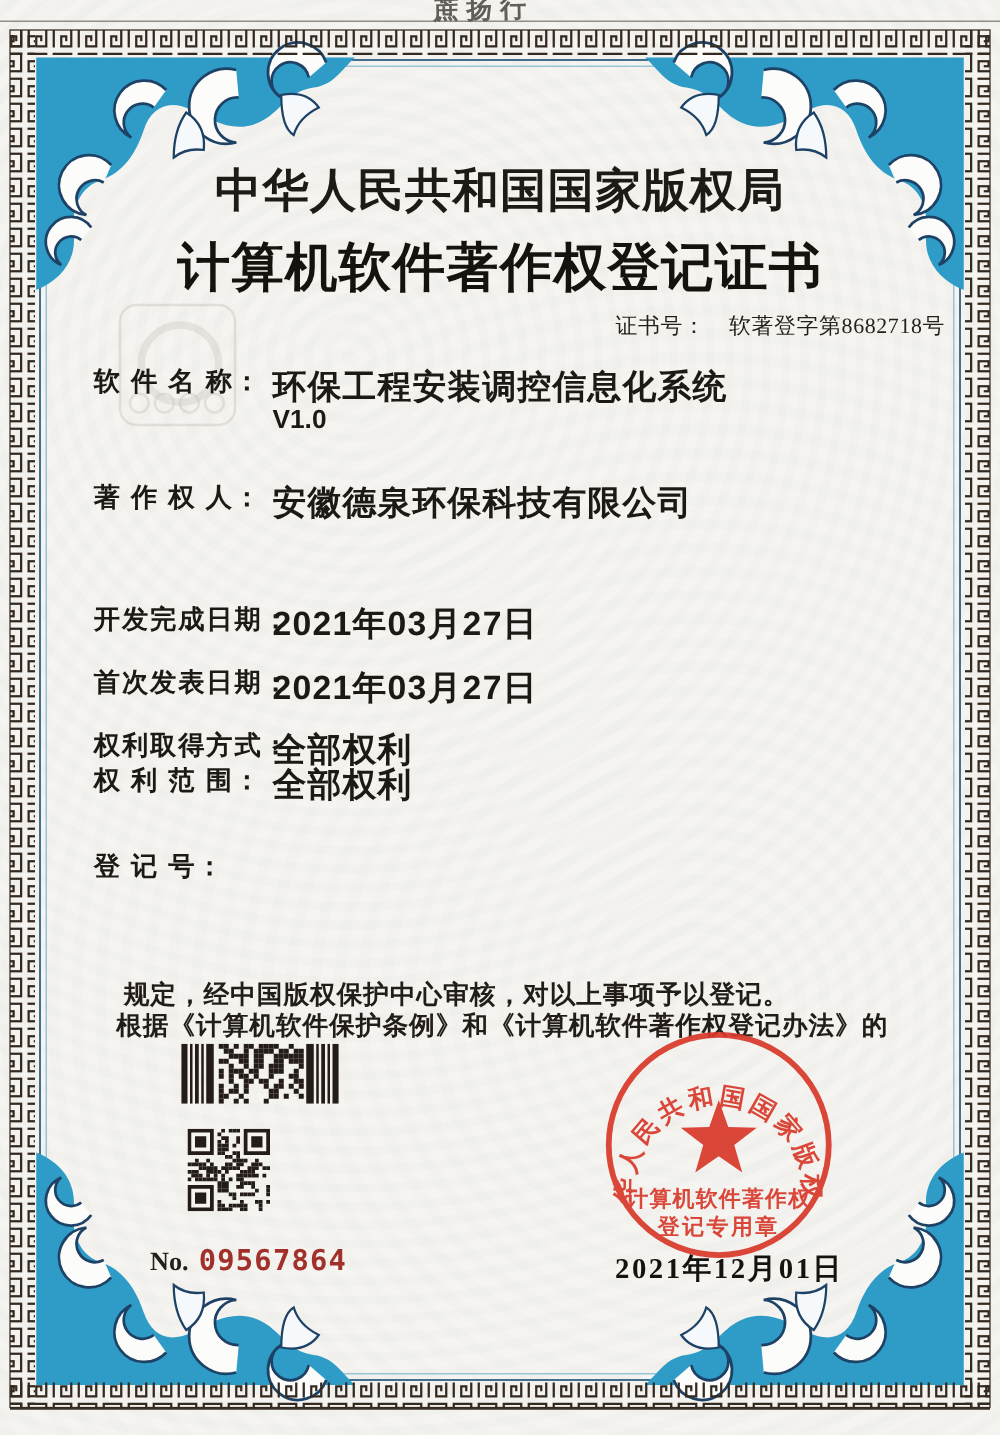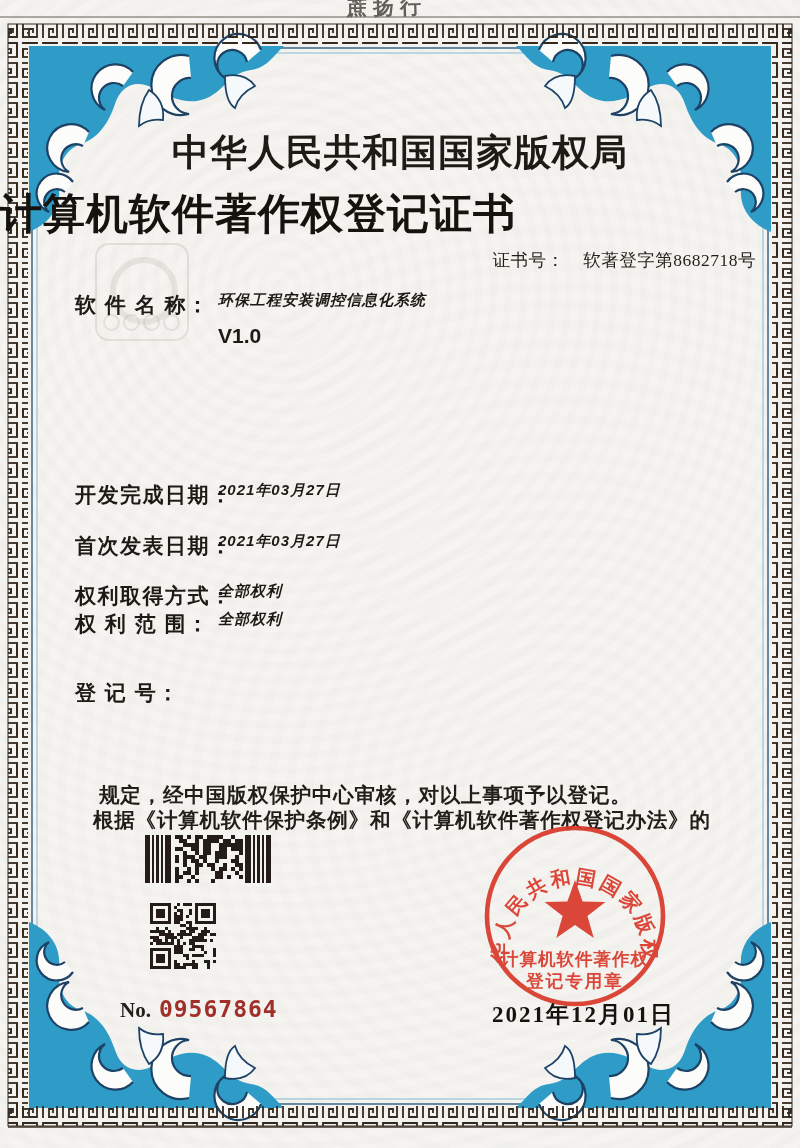--- a/index.html
+++ b/index.html
@@ -16,30 +16,30 @@
     top:-7px; left:346px; font-size:21px; font-weight:700; color:#4a453e;
     letter-spacing:6px; transform:rotate(-1.5deg); opacity:.85;
     font-family:"DejaVu Serif", serif;
   }
   .frame-svg{top:0; left:0;}
   .authority{
     top:128px; left:0; width:800px; text-align:center; margin:0;
     font-size:37px; font-weight:700; letter-spacing:1px; color:#1e1a16;
   }
   .cert-title{
-    top:186px; left:0; width:800px; margin:0;
+    top:186px; left:0; width:800px; text-align:center; margin:0;
     font-size:42px; font-weight:700; letter-spacing:1px; color:#16130f;
   }
   .certno{
     top:248px; right:44px; font-size:17.5px; font-weight:400; letter-spacing:.5px;
   }
   .certno .val{margin-left:14px;}
   .row{left:75px; width:660px; font-family:"Liberation Sans", sans-serif;}
   .row .lab{font-size:21px; font-weight:700; letter-spacing:1.5px; color:#1d1915;}
-  .row .val{position:absolute; left:143px; top:0; font-size:15px; font-weight:700; letter-spacing:1px; white-space:nowrap; color:#1d1915;font-style:italic;}
+  .row .val{position:absolute; left:143px; top:0; font-size:27px; font-weight:700; letter-spacing:1px; white-space:nowrap; color:#1d1915;}
   .row .val2{position:absolute; left:143px; top:33px; font-size:21px; font-weight:700; color:#1d1915;}
   .stmt{font-size:20.5px; font-weight:700; letter-spacing:.8px; color:#221d18;}
   .serial{top:996px; left:120px; font-size:21px; font-weight:700;}
   .serial .num{
     font-family:"DejaVu Sans Mono", monospace; font-size:23px; font-weight:700;
     color:#a1302a; letter-spacing:1px; margin-left:8px;text-align:right;
   }
   .issue-date{
     top:999px; left:492px; font-size:23px; font-weight:700; letter-spacing:2px;
     color:#16130f; z-index:6;
@@ -122,20 +122,24 @@
 
   <div class="abs certno">
     <span>证书号：</span>
     <span class="val">软著登字第8682718号</span>
   </div>
 
   <div class="abs row" style="top:291px">
     <span class="lab">软 件 名 称：</span>
     <span class="val">环保工程安装调控信息化系统</span>
     <span class="val2">V1.0</span>
+  </div>
+  <div class="abs row" style="top:384px">
+    <span class="lab">著 作 权 人：</span>
+    <span class="val">安徽德泉环保科技有限公司</span>
   </div>
   <div class="abs row" style="top:481px">
     <span class="lab">开发完成日期：</span>
     <span class="val">2021年03月27日</span>
   </div>
   <div class="abs row" style="top:532px">
     <span class="lab">首次发表日期：</span>
     <span class="val">2021年03月27日</span>
   </div>
   <div class="abs row" style="top:582px">

